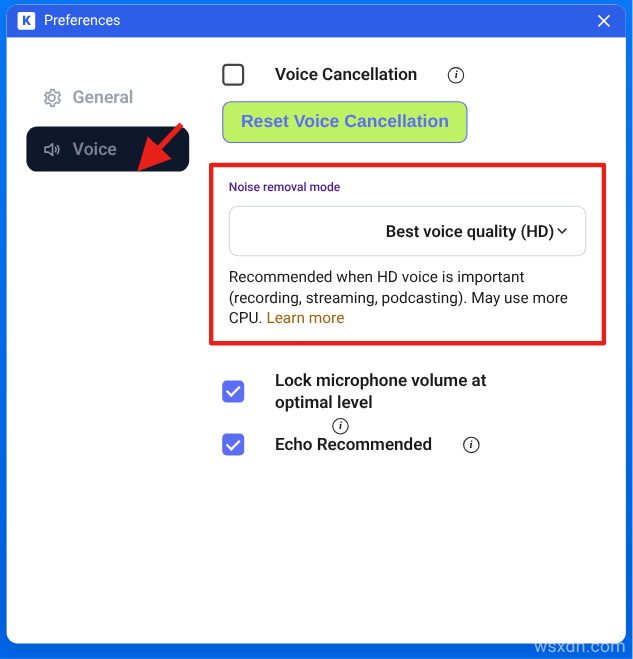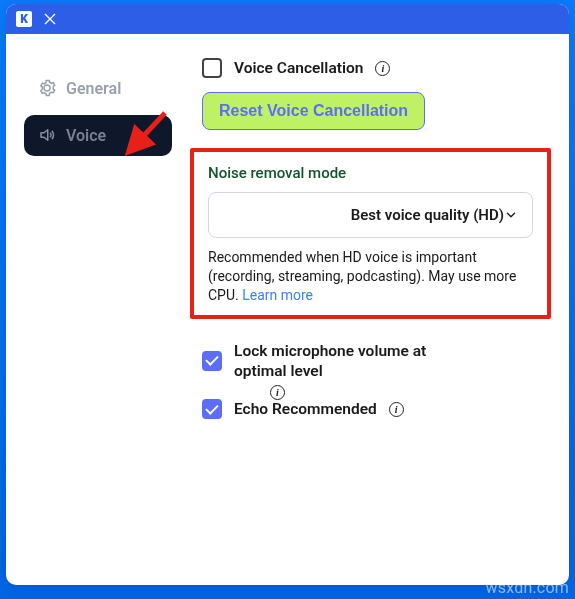--- a/index.html
+++ b/index.html
@@ -61,21 +61,21 @@
     display: flex;
     padding: 18px 12px;
   }
   .sidebar {
     width: 160px;
     padding: 16px 6px;
     position: relative;
   }
   .side-item {
     display: flex;
-    align-items: flex-start;
+    align-items: flex-end;
     gap: 10px;
     padding: 11px 14px;
     border-radius: 10px;
     cursor: pointer;
     font-size: 16px;
     font-weight: 600;
     color: #9aa0ac;
     margin-bottom: 6px;
   }
   .side-item.active {
@@ -91,21 +91,21 @@
   }
   .main {
     flex: 1;
     padding: 6px 8px 6px 24px;
     font-size: 14.5px;
     color: #1a1a1a;
   }
   .row {
     display: flex;
     align-items: center;
-    gap: 12px;
+    gap: 28px;
     margin-bottom: 14px;
   }
   .checkbox {
     width: 20px;
     height: 20px;
     border: 2px solid #444;
     border-radius: 4px;
     flex-shrink: 0;
     cursor: pointer;
     display: flex;
@@ -150,59 +150,60 @@
     font-weight: 700;
     cursor: pointer;
   }
   .highlight-box {
     border: 4px solid #e8201a;
     border-radius: 2px;
     padding: 12px 14px 10px 14px;
     margin: 18px -2px 22px -12px;
   }
   .field-label {
-    font-size: 15px;
+    font-size: 11px;
     font-weight: 500;
     margin-bottom: 10px;
-    color: #14532d;
+    color: #4c1d95;
   }
   .select {
     border: 1px solid #d3d6e0;
     border-radius: 8px;
     padding: 13px 14px;
     display: flex;
     align-items: center;
     justify-content: flex-end;
     cursor: pointer;
     font-size: 15px;
     font-weight: 600;
     margin-bottom: 10px;
   }
   .desc {
     font-size: 14px;
     line-height: 1.35;
     color: #1a1a1a;
   }
-  .link { color: #3b82f6; cursor: pointer; }
+  .link { color: #a16207; cursor: pointer; }
   .watermark {
     position: absolute;
     bottom: 2px;
     right: 6px;
     font-size: 16px;
     color: rgba(255,255,255,0.55);
     letter-spacing: 0.2px;
   }
 </style>
 </head>
 <body>
 
 <div class="window">
 
   <div class="titlebar">
     <div class="app-icon">K</div>
+    <div class="titlebar-title">Preferences</div>
     <div class="close-btn">
       <svg viewBox="0 0 12 12" width="12" height="12">
           <path d="M1 1 L11 11 M11 1 L1 11" stroke="#fff" stroke-width="1.4" fill="none"></path>
         </svg>
     </div>
   </div>
 
   <div class="content">
 
     <div class="sidebar">

